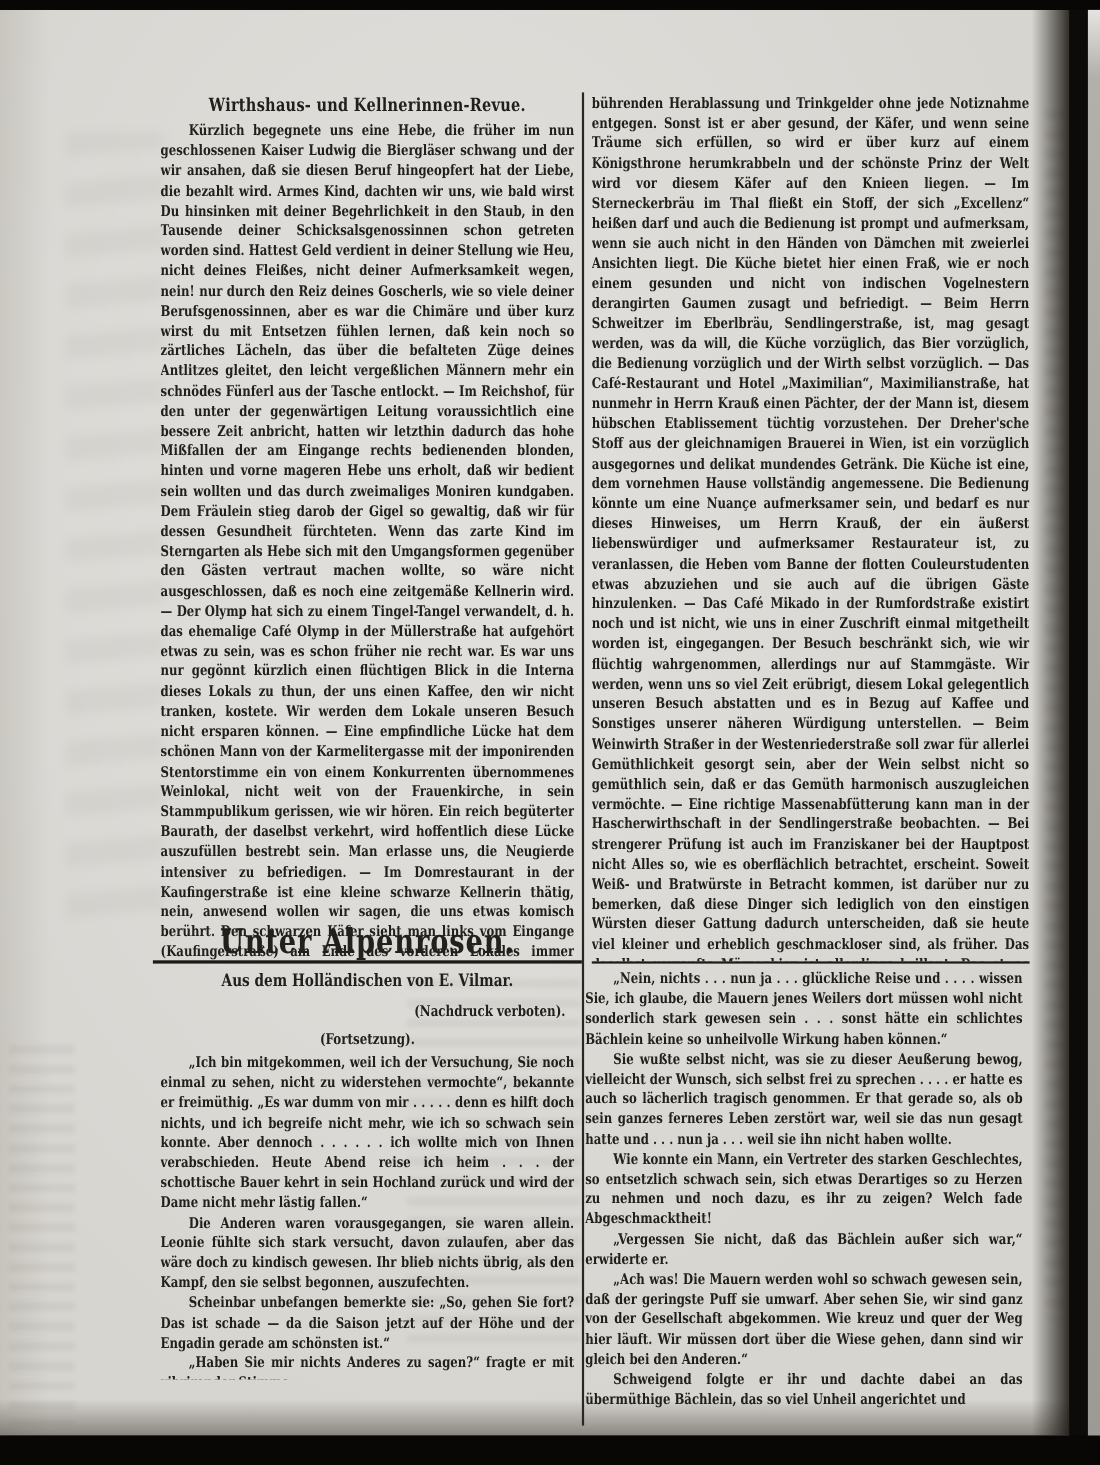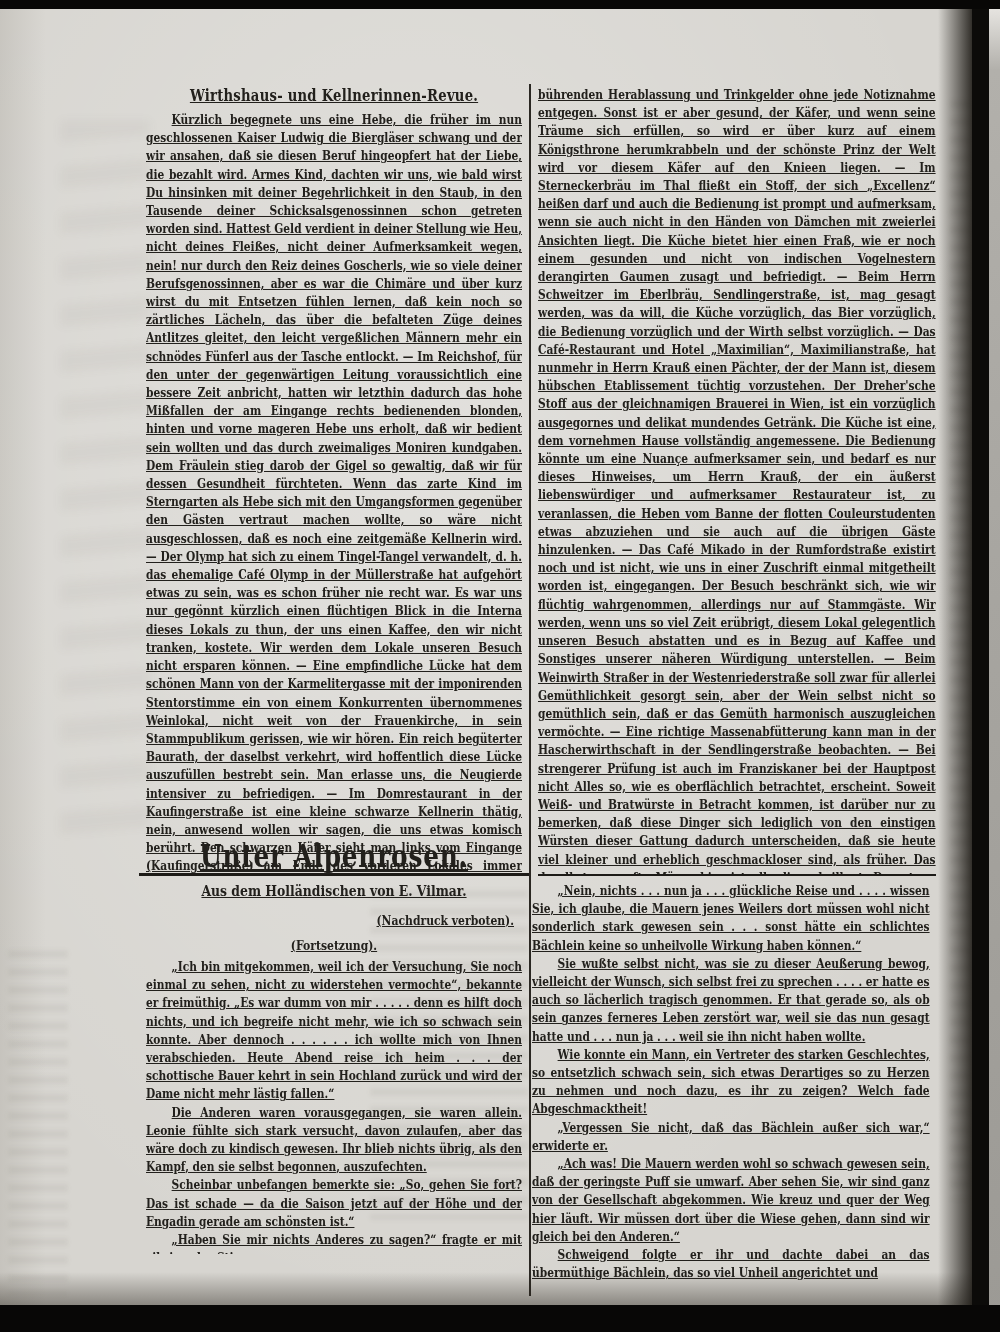--- a/index.html
+++ b/index.html
@@ -32,21 +32,21 @@
   }
   .top-strip{position:absolute;left:0;top:0;width:1000px;height:9px;background:#080706;}
   .bottom-strip{position:absolute;left:0;top:1305px;width:1000px;height:27px;background:#080706;}
 
   
   .vrule{position:absolute;left:529px;top:84px;width:2px;height:1212px;background:#2a2722;}
   .hrule-left{position:absolute;left:139px;top:873px;width:390px;height:3px;background:#1d1b17;}
   .hrule-right{position:absolute;left:538px;top:874px;width:398px;height:2px;background:#1d1b17;}
 
   
-  .col{position:absolute;overflow:hidden;color:#22201c;text-decoration:underline;}
+  .col{position:absolute;overflow:hidden;color:#22201c;}
   .col-inner{
     transform:scaleX(0.8);transform-origin:0 0;
     font-weight:bold;font-size:13.3px;line-height:18.2px;
     text-align:justify;
   }
   .c1l{left:146px;top:86px;width:376px;height:788px;}
   .c1l .col-inner{width:470px;}
   .c1r{left:538px;top:86px;width:398px;height:788px;}
   .c1r .col-inner{width:497px;}
   .c2l{left:146px;top:832px;width:376px;height:422px;}

